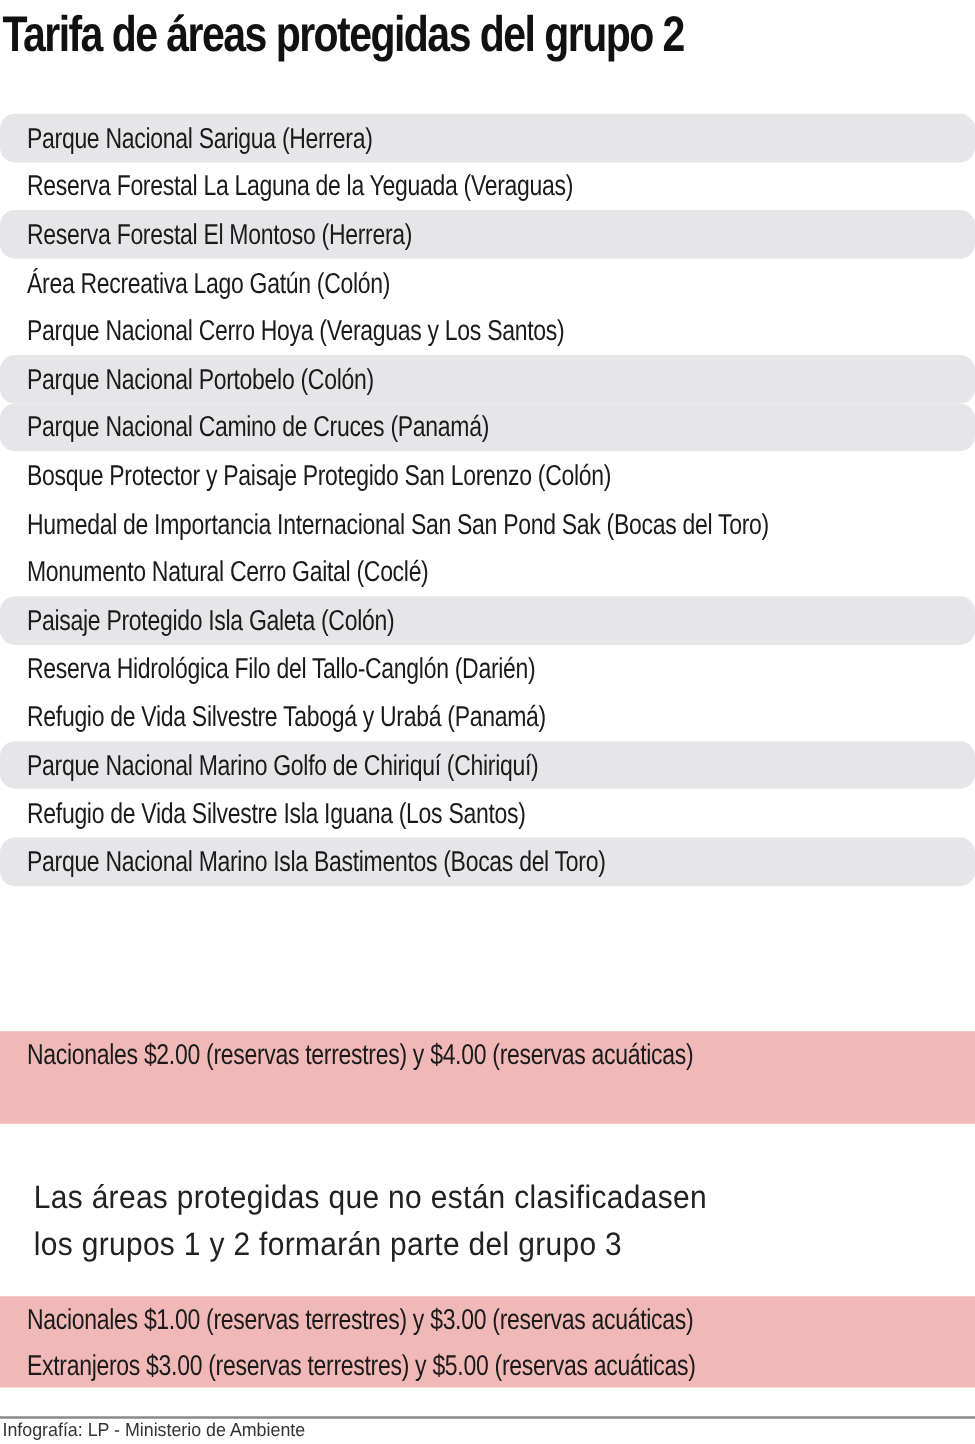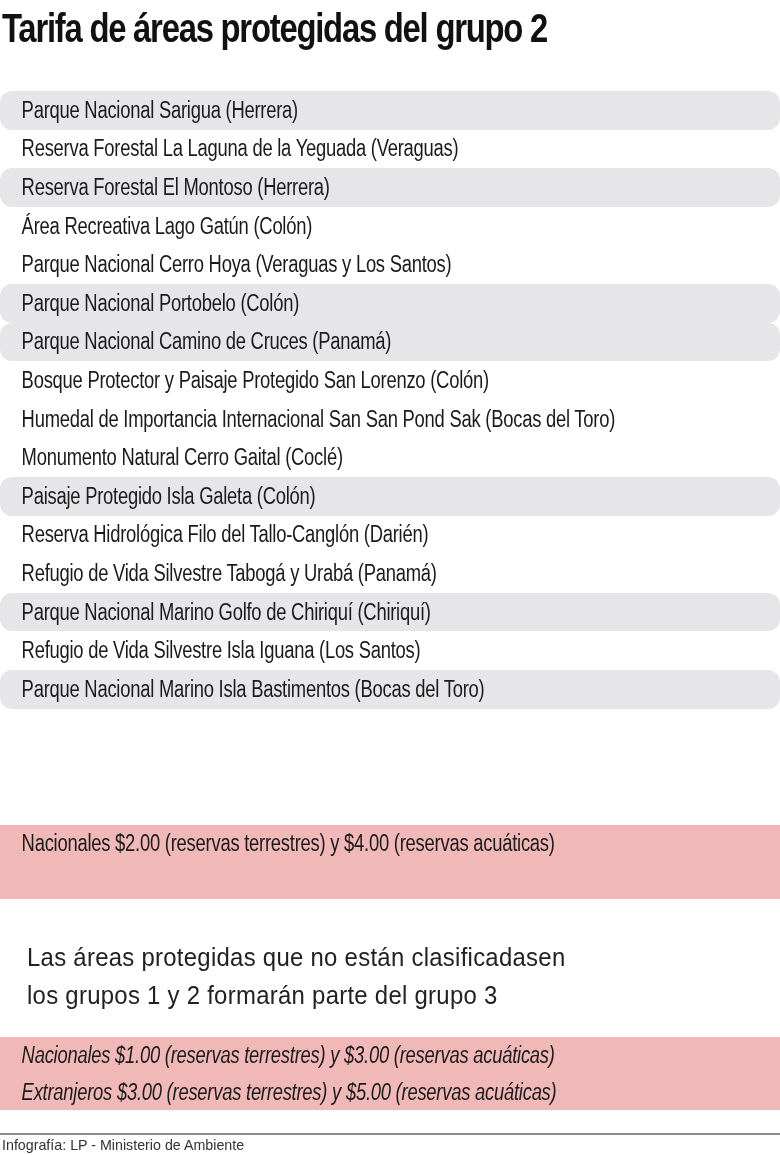--- a/index.html
+++ b/index.html
@@ -12,21 +12,21 @@
   .list { position: absolute; left: 0; top: 91px; width: 780px; }
   .row { height: 38.6px; display: flex; align-items: center; border-radius: 12px; }
   .row.gray { background: #e6e6e8; }
   .row span { display: inline-block; padding-left: 27px; font-size: 23px; white-space: nowrap;
               transform: scaleX(0.80); transform-origin: left center; letter-spacing: -0.3px; }
   .fee { position: absolute; left: 0; width: 780px; background: #f0b9b8; }
   .fee .line { height: 37px; display: flex; align-items: center; }
   .fee .line span { padding-left: 27px; font-size: 23px; white-space: nowrap; display: inline-block;
                     transform: scaleX(0.80); transform-origin: left center; letter-spacing: -0.3px; }
   .fee1 { top: 825px; height: 74px; }
-  .fee2 { top: 1037px; height: 73px; font-style: italic; }
+  .fee2 { top: 1037px; height: 73px; }
   .note { position: absolute; left: 27px; top: 938px; font-size: 26px; line-height: 38px;
           white-space: nowrap; transform: scaleX(0.92); transform-origin: left top; color:#222; letter-spacing: 0.3px; }
   .rule { position: absolute; left: 0; top: 1133px; width: 780px; height: 2px; background: #8a8a8a; }
   .credit { position: absolute; left: 2px; top: 1136px; font-size: 15px; white-space: nowrap;
             transform: scaleX(0.95); transform-origin: left top; color: #333; }
 </style>
 </head>
 <body>
 
 <h1 class="title">Tarifa de áreas protegidas del grupo 2</h1>

